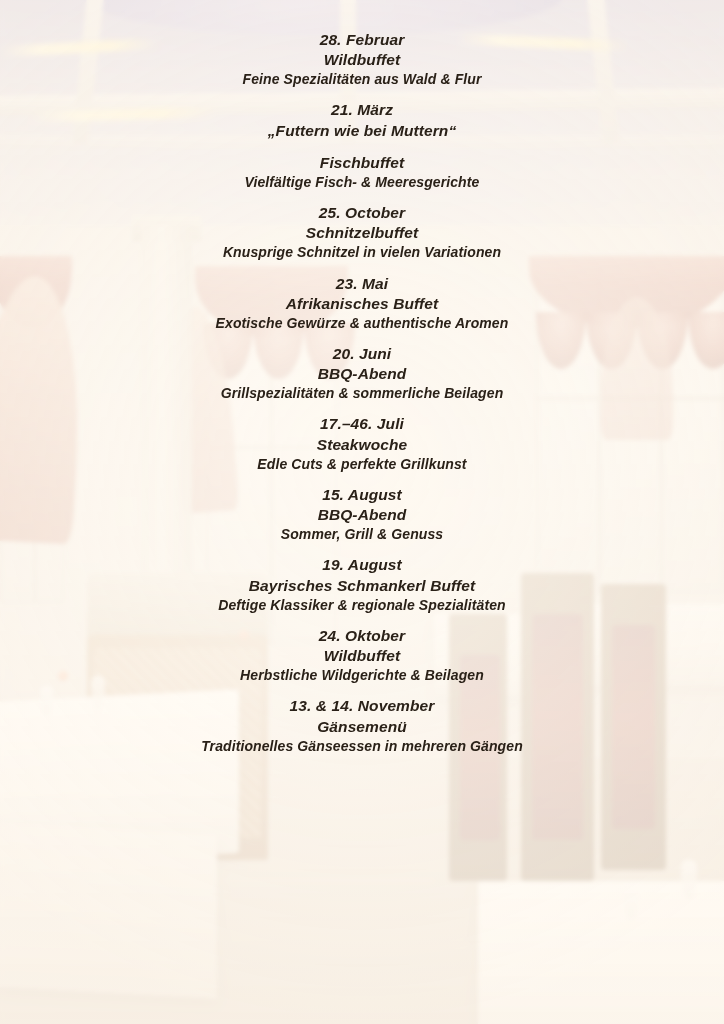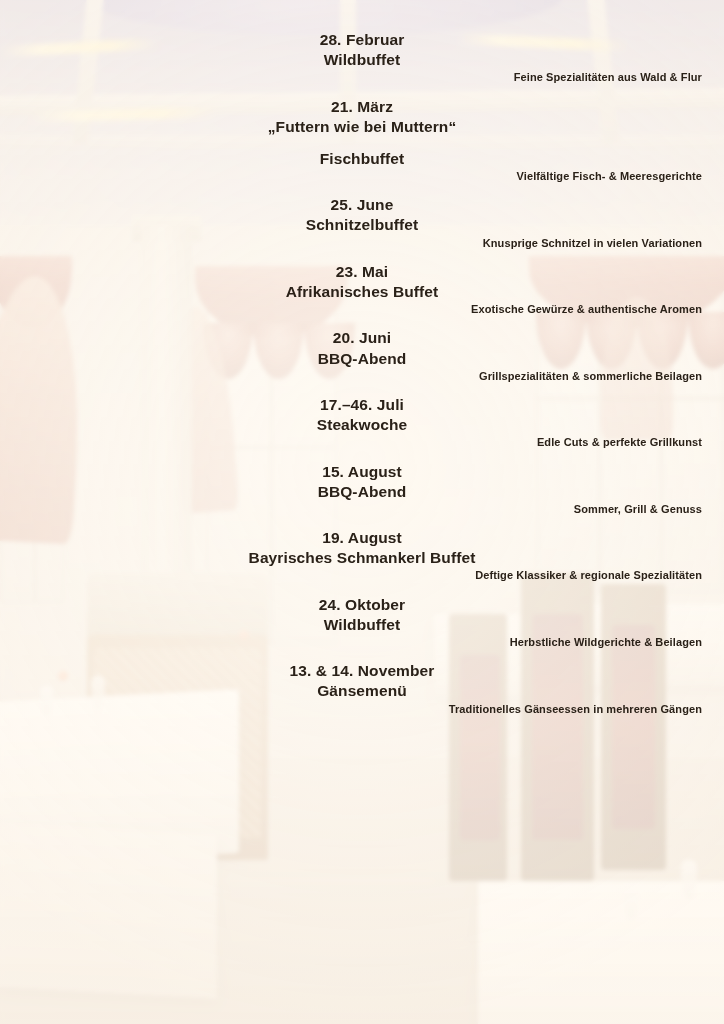--- a/index.html
+++ b/index.html
@@ -244,33 +244,34 @@
   
   #content {
     position: absolute;
     inset: 0;
     padding: 30px 22px 16px 22px;
     box-sizing: border-box;
     display: flex;
     flex-direction: column;
     align-items: center;
     gap: 0;
+    font-style: italic;
   }
   .event {
     width: 100%;
     text-align: center;
     color: #2a2118;
     font-weight: bold;
     line-height: 1.30;
     letter-spacing: 0.1px;
     margin-bottom: 12px;
   }
   .event .date  { font-size: 15.5px; }
   .event .title { font-size: 15.5px; }
-  .event .desc  { font-size: 11px; text-align: right; }
+  .event .desc  { font-size: 14px; }
 </style>
 </head>
 <body>
 
 <div id="page">
 
   <div class="bg">
     <div class="bg-base"></div>
 
     <div class="ceiling">
@@ -369,21 +370,21 @@
       <div class="date">21. März</div>
       <div class="title">„Futtern wie bei Muttern“</div>
     </div>
 
     <div class="event">
       <div class="title">Fischbuffet</div>
       <div class="desc">Vielfältige Fisch- &amp; Meeresgerichte</div>
     </div>
 
     <div class="event">
-      <div class="date">25. June</div>
+      <div class="date">25. October</div>
       <div class="title">Schnitzelbuffet</div>
       <div class="desc">Knusprige Schnitzel in vielen Variationen</div>
     </div>
 
     <div class="event">
       <div class="date">23. Mai</div>
       <div class="title">Afrikanisches Buffet</div>
       <div class="desc">Exotische Gewürze &amp; authentische Aromen</div>
     </div>
 

